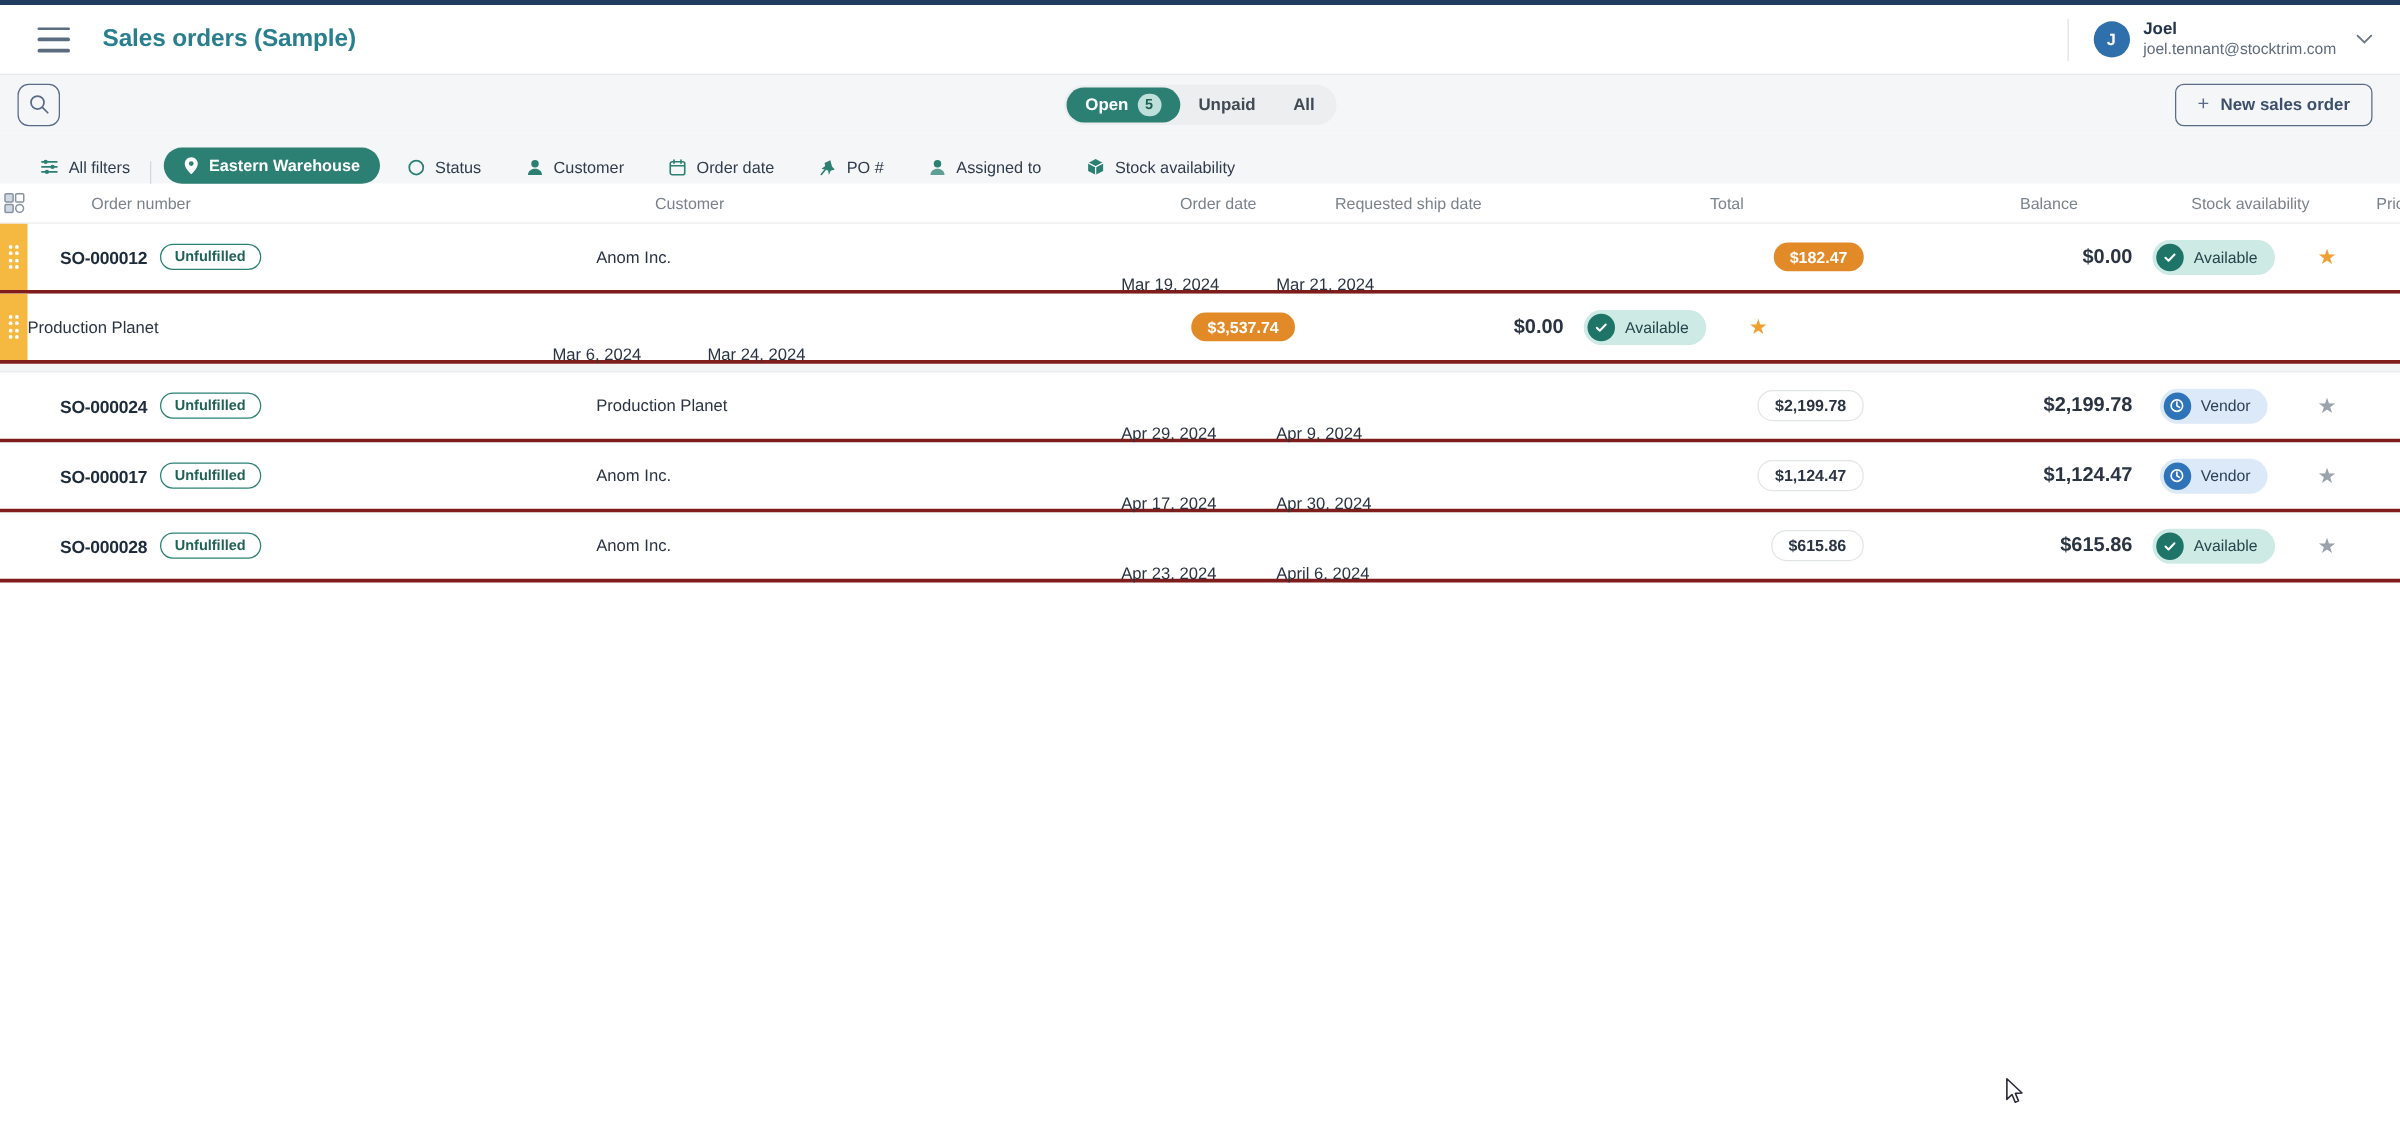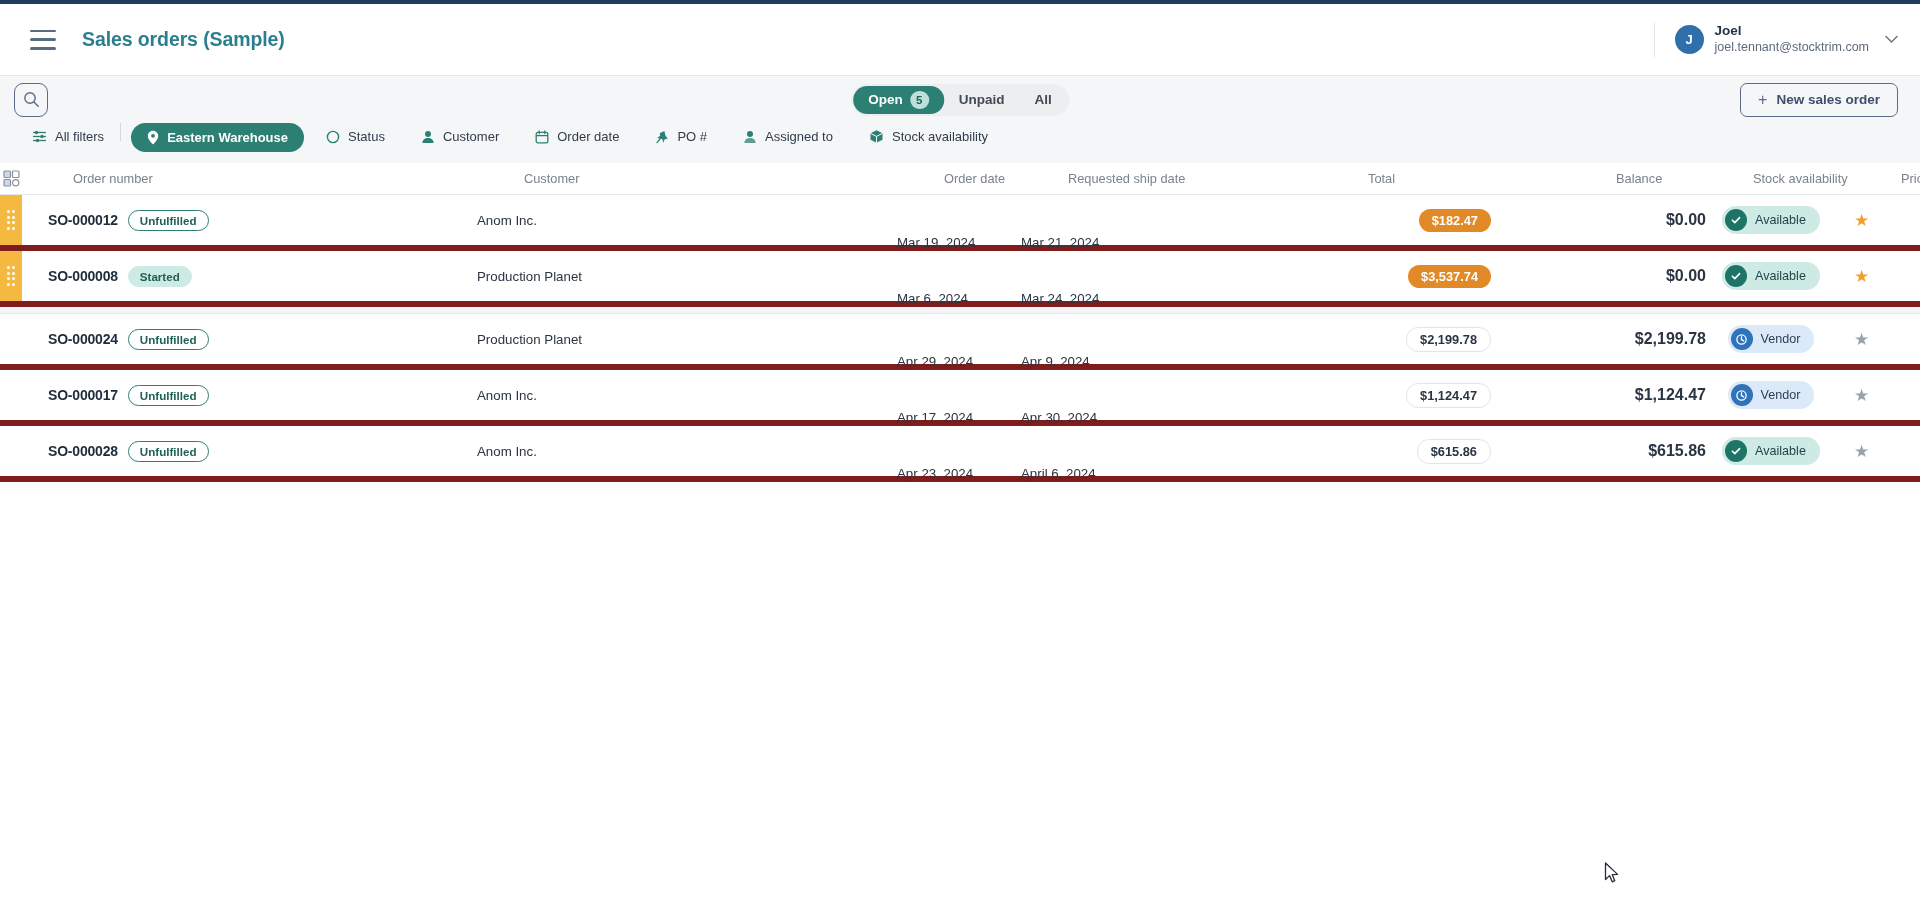--- a/index.html
+++ b/index.html
@@ -12,21 +12,21 @@
   body { position: relative; }
 
   
   .top-accent {
     height: 4px; width: 100%;
     background: #1f3c5e;
   }
 
   
   .header {
-    height: 72px;
+    height: 56px;
     display: flex;
     align-items: center;
     background: #ffffff;
     border-bottom: 1px solid #e6e8eb;
     padding: 0 22px 0 30px;
   }
   .hamburger {
     width: 26px; height: 20px;
     display: flex; flex-direction: column; justify-content: space-between;
     cursor: pointer;
@@ -117,21 +117,21 @@
     cursor: pointer;
     font-family: "Liberation Sans", sans-serif;
   }
   .new-btn .plus { font-size: 16px; font-weight: normal; color: #5a6b88; line-height: 1; }
 
   
   .filters {
     height: 40px;
     background: #f5f6f7;
     display: flex;
-    align-items: flex-start;
+    align-items: flex-end;
     padding: 0 22px 0 22px;
     gap: 0;
   }
   .chip {
     display: flex; align-items: center; gap: 8px;
     font-size: 13px;
     color: #2f3c4c;
     padding: 6px 10px;
     border-radius: 16px;
     cursor: pointer;
@@ -157,21 +157,21 @@
     display: flex; align-items: center;
     height: 32px;
     border-bottom: 1px solid #e6e8eb;
     font-size: 12.8px;
     color: #7a828c;
     background: #ffffff;
   }
   .row {
     display: flex; align-items: center;
     height: 56px;
-    border-bottom: 6px solid #7f1d1d;
+    border-bottom: 3px solid #7f1d1d;
     background: #ffffff;
     cursor: pointer;
     position: relative;
     justify-content: flex-end;
   }
   .row.priority .c-handle { background: #f5b942; }
   .group-gap { height: 7px; background: #f3f4f5; border-bottom: 1px solid #e6e8eb; }
 
   
   .c-handle {
@@ -476,24 +476,20 @@
           <i></i>
           <i></i>
           <i></i>
           <i></i>
           <i></i>
           <i></i>
           <i></i>
           <i></i>
         </span>
     </div>
-    <div class="c-order">
-      <span class="order-num">SO-000008</span>
-      <span class="status-pill filled">Started</span>
-    </div>
     <div class="c-cust cust">Production Planet</div>
     <div class="c-odate date">Mar 6, 2024</div>
     <div class="c-rdate date">Mar 24, 2024</div>
     <div class="c-total">
       <span class="total-pill warn">$3,537.74</span>
     </div>
     <div class="c-bal bal">$0.00</div>
     <div class="c-stock">
       <span class="stock-pill available">
         <span class="stock-ico">

